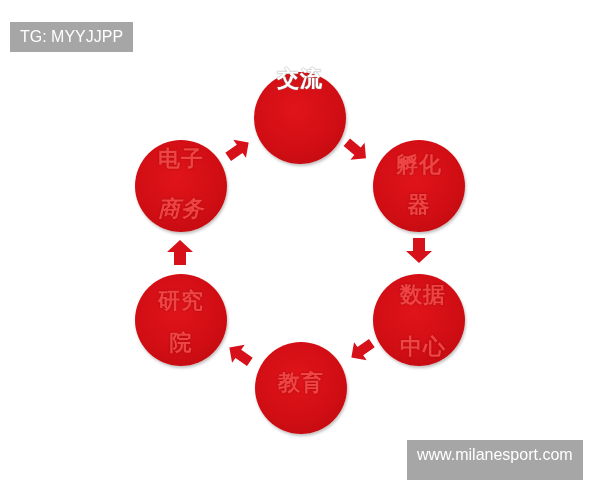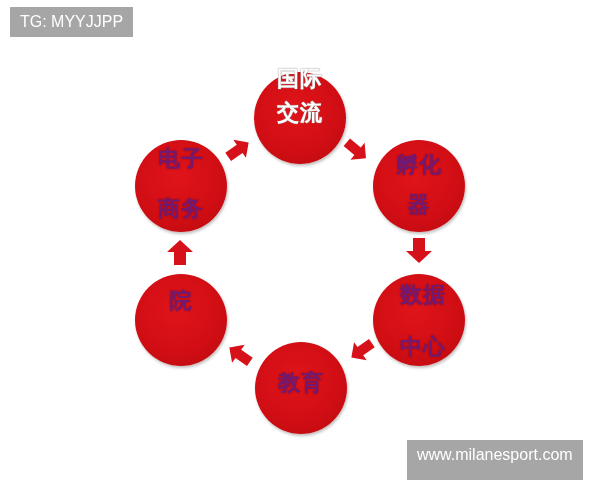--- a/index.html
+++ b/index.html
@@ -6,47 +6,46 @@
     body {
       width: 600px; height: 480px; position: relative; overflow: hidden;
       background: #ffffff;
       font-family: "DejaVu Sans", "Liberation Sans", sans-serif;
     }
     .tag {
       position: absolute; background: #a6a6a6; color: #ffffff;
       font-family: "Liberation Sans", sans-serif; font-size: 16px;
       line-height: 30px; padding: 0 10px;
     }
-    .tag-top { left: 10px; top: 7px; height: 30px; }
+    .tag-top { left: 10px; top: 22px; height: 30px; }
     .tag-bottom { left: 407px; top: 440px; height: 42px; }
     .node {
       position: absolute; width: 92px; height: 92px; border-radius: 50%;
       background: radial-gradient(circle at 45% 40%, #e0141a 0%, #d10e14 55%, #b80a0f 100%);
       box-shadow: 1px 2px 3px rgba(0,0,0,0.25);
     }
     .label {
-      position: absolute; color: #701a75; font-weight: bold; font-size: 22px;
+      position: absolute; color: #ef4444; font-weight: bold; font-size: 22px;
       text-align: center; width: 90px; line-height: 26px; letter-spacing: 1px;
       text-shadow: 0 0 2px rgba(120,0,0,0.6);
     }
     .label-top {
       color: #ffffff; text-shadow: 0 0 1px #999, 0 0 1px #999;
     }
     .arrow { position: absolute; width: 0; height: 0; }
     .arrow svg { position: absolute; left: 0; top: 0; overflow: visible; }
   </style>
 </head>
 <body>
 
 <div class="tag tag-top">TG: MYYJJPP</div>
 <div class="tag tag-bottom">www.milanesport.com</div>
 
 <div class="node" style="left:254px; top:72px;"></div>
 <div class="label label-top" style="left:255px; top:62px;">
-  <div style="height:34px; line-height:34px;">国际</div>
   <div style="height:34px; line-height:34px;">交流</div>
 </div>
 
 <div class="node" style="left:373px; top:140px;"></div>
 <div class="label" style="left:374px; top:150px;">
   <div style="height:40px; line-height:30px;">孵化</div>
   <div style="height:30px; line-height:30px;">器</div>
 </div>
 
 <div class="node" style="left:373px; top:274px;"></div>
@@ -55,27 +54,28 @@
   <div style="height:30px; line-height:30px;">中心</div>
 </div>
 
 <div class="node" style="left:255px; top:342px;"></div>
 <div class="label" style="left:256px; top:346px;margin-top:22px;">
   <div style="height:52px; line-height:30px;">教育</div>
 </div>
 
 <div class="node" style="left:135px; top:274px;"></div>
 <div class="label" style="left:136px; top:286px;">
+  <div style="height:42px; line-height:30px;">研究</div>
   <div style="height:30px; line-height:30px;">院</div>
 </div>
 
 <div class="node" style="left:135px; top:140px;"></div>
 <div class="label" style="left:136px; top:144px;">
   <div style="height:50px; line-height:30px;">电子</div>
-  <div style="height:30px; line-height:30px;">商务</div>
+  <div style="height:30px; line-height:30px;font-style:italic;">商务</div>
 </div>
 
 <div class="arrow" style="left:356px; top:150px;">
   <svg width="1" height="1">
       <g transform="rotate(40)">
         <polygon points="-12,-5 2,-5 2,-11 13,0 2,11 2,5 -12,5" fill="#d7111a"></polygon>
       </g>
     </svg>
 </div>
 

